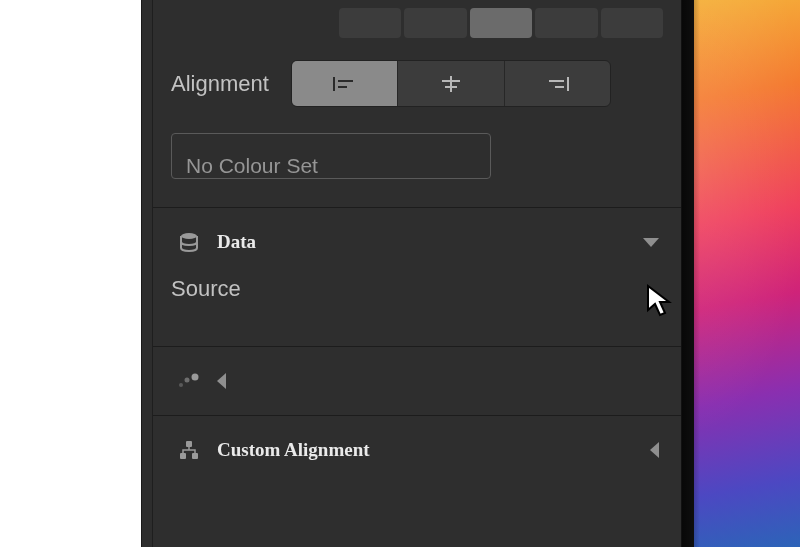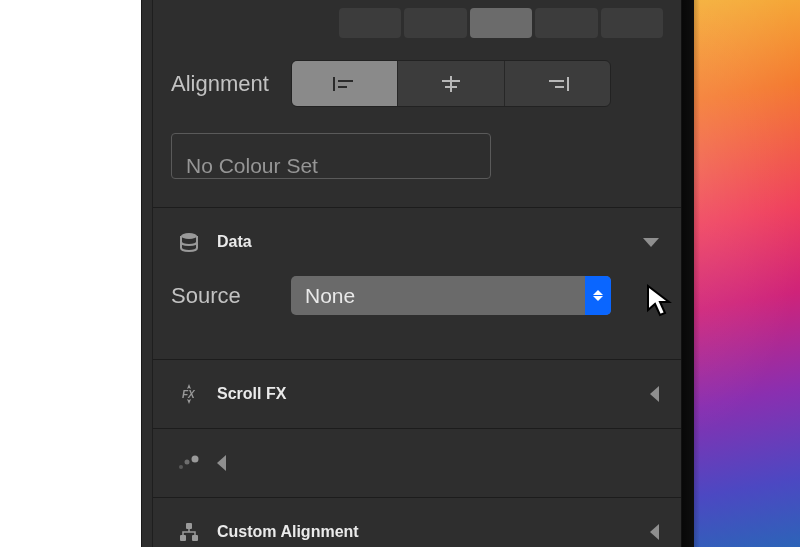--- a/index.html
+++ b/index.html
@@ -32,21 +32,21 @@
   .align-row { padding-top: 10px; padding-bottom: 14px; }
 
   
   .colour-row { padding-top: 12px; padding-bottom: 28px; }
   .colour-well { width:320px; height:46px; border:1px solid #5a5a5a; border-radius:4px; display:flex; align-items:flex-end; padding:0 14px; font-size:21px; color:#969696; background:#2e2e2e; cursor:pointer; }
 
   
   .section { border-top:1px solid #1c1c1c; }
   .section-header { display:flex; align-items:center; height:68px; padding:0 22px; cursor:pointer; }
   .section-header .icon { width:28px; display:flex; align-items:center; justify-content:center; margin-right:14px; }
-  .section-header .title { font-size:16px; font-weight:600; color:#eaeaea; flex:1; }
+  .section-header .title { font-size:19px; font-weight:600; color:#eaeaea; flex:1;font-family:Liberation Serif, serif; }
   .section-header .disclosure { width:0; height:0; }
   .tri-down { border-left:8px solid transparent; border-right:8px solid transparent; border-top:9px solid #8f8f8f; }
   .tri-left { border-top:8px solid transparent; border-bottom:8px solid transparent; border-right:9px solid #8f8f8f; }
 
   
   .data-body { padding: 0 18px 44px 18px; }
   .data-body .row { padding:0; }
   .popup { display:flex; width:320px; height:39px; border-radius:5px; overflow:hidden; background:#6a6a6a; cursor:pointer; }
   .popup .popup-label { flex:1; display:flex; align-items:center; padding:0 14px; font-size:21px; color:#e9e9e9; font-weight:500; }
   .popup .stepper { width:26px; background:#0a66ff; display:flex; flex-direction:column; align-items:center; justify-content:center; gap:1px; }
@@ -124,46 +124,24 @@
           <path d="M3 5 v6 c0 1.7 3.6 3 8 3 s8-1.3 8-3 V5" fill="none" stroke="#9a9a9a" stroke-width="2"></path>
           <path d="M3 11 v6 c0 1.7 3.6 3 8 3 s8-1.3 8-3 V11" fill="none" stroke="#9a9a9a" stroke-width="2"></path>
         </svg>
       </span>
       <span class="title">Data</span>
       <span class="disclosure tri-down"></span>
     </div>
     <div class="data-body">
       <div class="row">
         <div class="label">Source</div>
-        <div class="controls">
-          <div class="popup">
-            <div class="popup-label">None</div>
-            <div class="stepper">
-              <div class="chev up"></div>
-              <div class="chev down"></div>
-            </div>
-          </div>
-        </div>
       </div>
     </div>
   </div>
 
-  <div class="section">
-    <div class="section-header">
-      <span class="icon">
-        <svg width="22" height="22" viewBox="0 0 22 22" fill="#9a9a9a">
-          <polygon points="11,1 13,6 11,5 9,6"></polygon>
-          <text x="4" y="15" font-size="10" font-family="Arial" fill="#9a9a9a" font-style="italic" font-weight="bold">FX</text>
-          <polygon points="11,21 13,16 11,17 9,16"></polygon>
-        </svg>
-      </span>
-      <span class="title">Scroll FX</span>
-      <span class="disclosure tri-left"></span>
-    </div>
-  </div>
 
   <div class="section">
     <div class="section-header">
       <span class="icon">
         <svg width="24" height="20" viewBox="0 0 24 20" fill="#9a9a9a">
           <circle cx="4" cy="14" r="2" opacity="0.4"></circle>
           <circle cx="10" cy="9" r="2.5" opacity="0.6"></circle>
           <circle cx="18" cy="6" r="3.5"></circle>
         </svg>
       </span>

